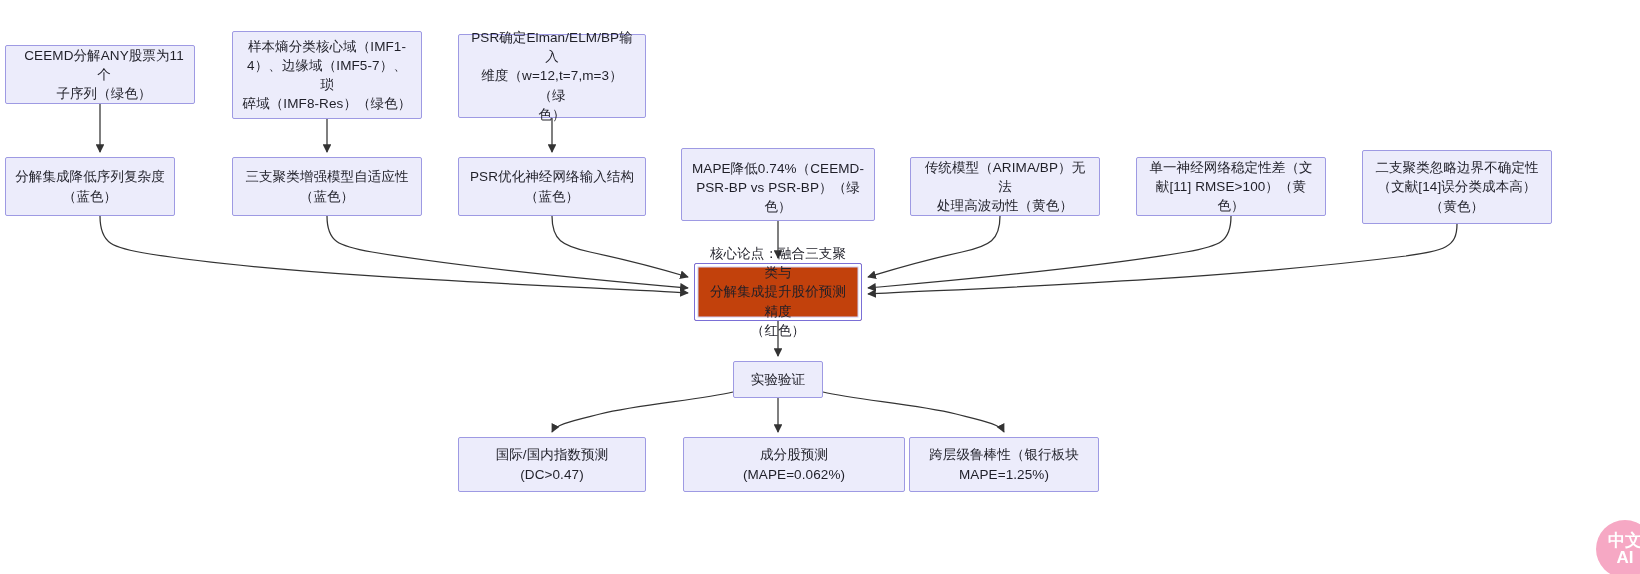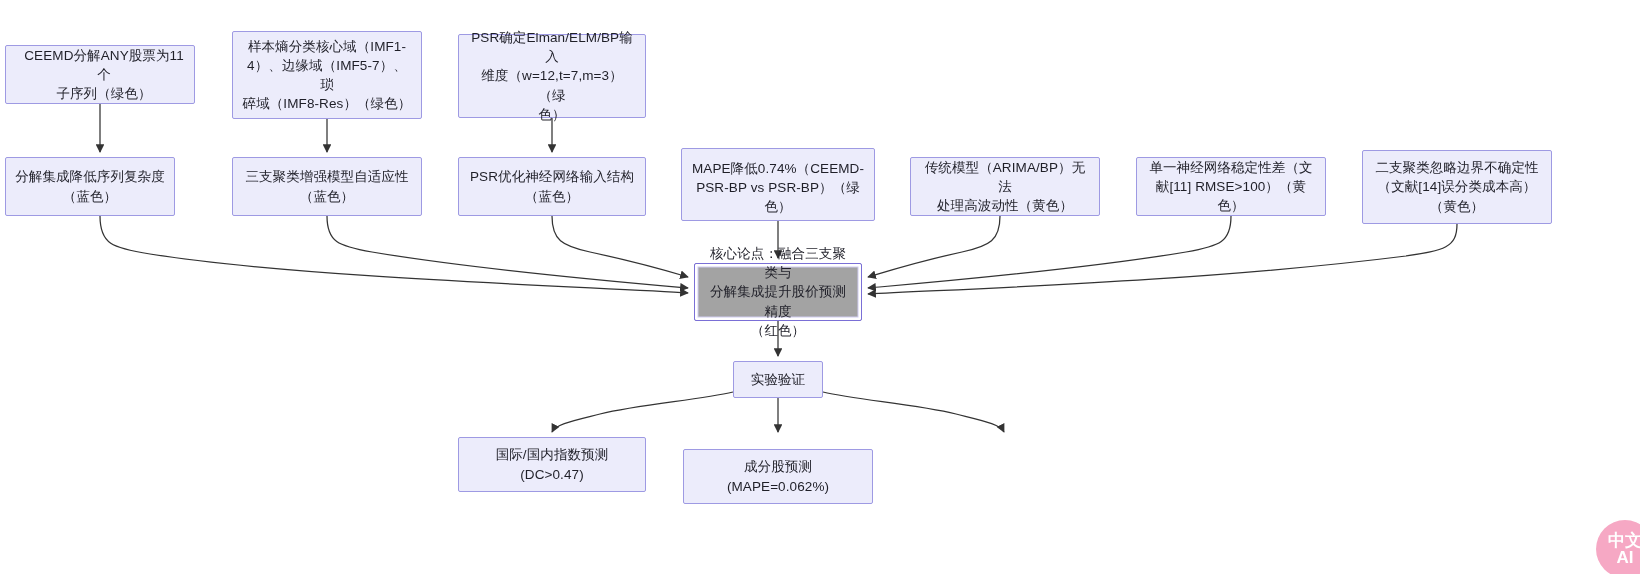--- a/index.html
+++ b/index.html
@@ -40,21 +40,21 @@
     line-height: 1.42;
     padding: 4px 9px;
     letter-spacing: 0.1px;
   }
   .node .label {
     display: block;
     width: 100%;
     white-space: pre-line;
   }
   .node.core {
-    background: #a3a3a3;
+    background: #c2410c;
     border: 1px solid #7a6fd6;
     box-shadow: 0 0 0 2.5px #ffffff inset, 0 0 0 3.5px #cfcbf0 inset;
   }
   .watermark {
     position: absolute;
     width: 58px;
     height: 58px;
     border-radius: 50%;
     background: #f6a8c4;
     display: flex;
@@ -170,24 +170,28 @@
 
   <div class="node" style="left:733px;top:361px;width:90px;height:37px;">
     <span class="label">实验验证</span>
   </div>
 
   <div class="node" style="left:458px;top:437px;width:188px;height:55px;">
     <span class="label">国际/国内指数预测
 (DC&gt;0.47)</span>
   </div>
 
-  <div class="node" style="left:683px;top:437px;width:190px;height:55px;margin-top:12px;">
+  <div class="node" style="left:683px;top:437px;width:222px;height:55px;">
     <span class="label">成分股预测
 (MAPE=0.062%)</span>
   </div>
 
+  <div class="node" style="left:909px;top:437px;width:190px;height:55px;">
+    <span class="label">跨层级鲁棒性（银行板块
+MAPE=1.25%)</span>
+  </div>
 
   <div class="watermark" style="left:1596px;top:520px;">
     <span class="wm-inner">中文
 AI</span>
   </div>
 
 </div>
 
 </body></html>

